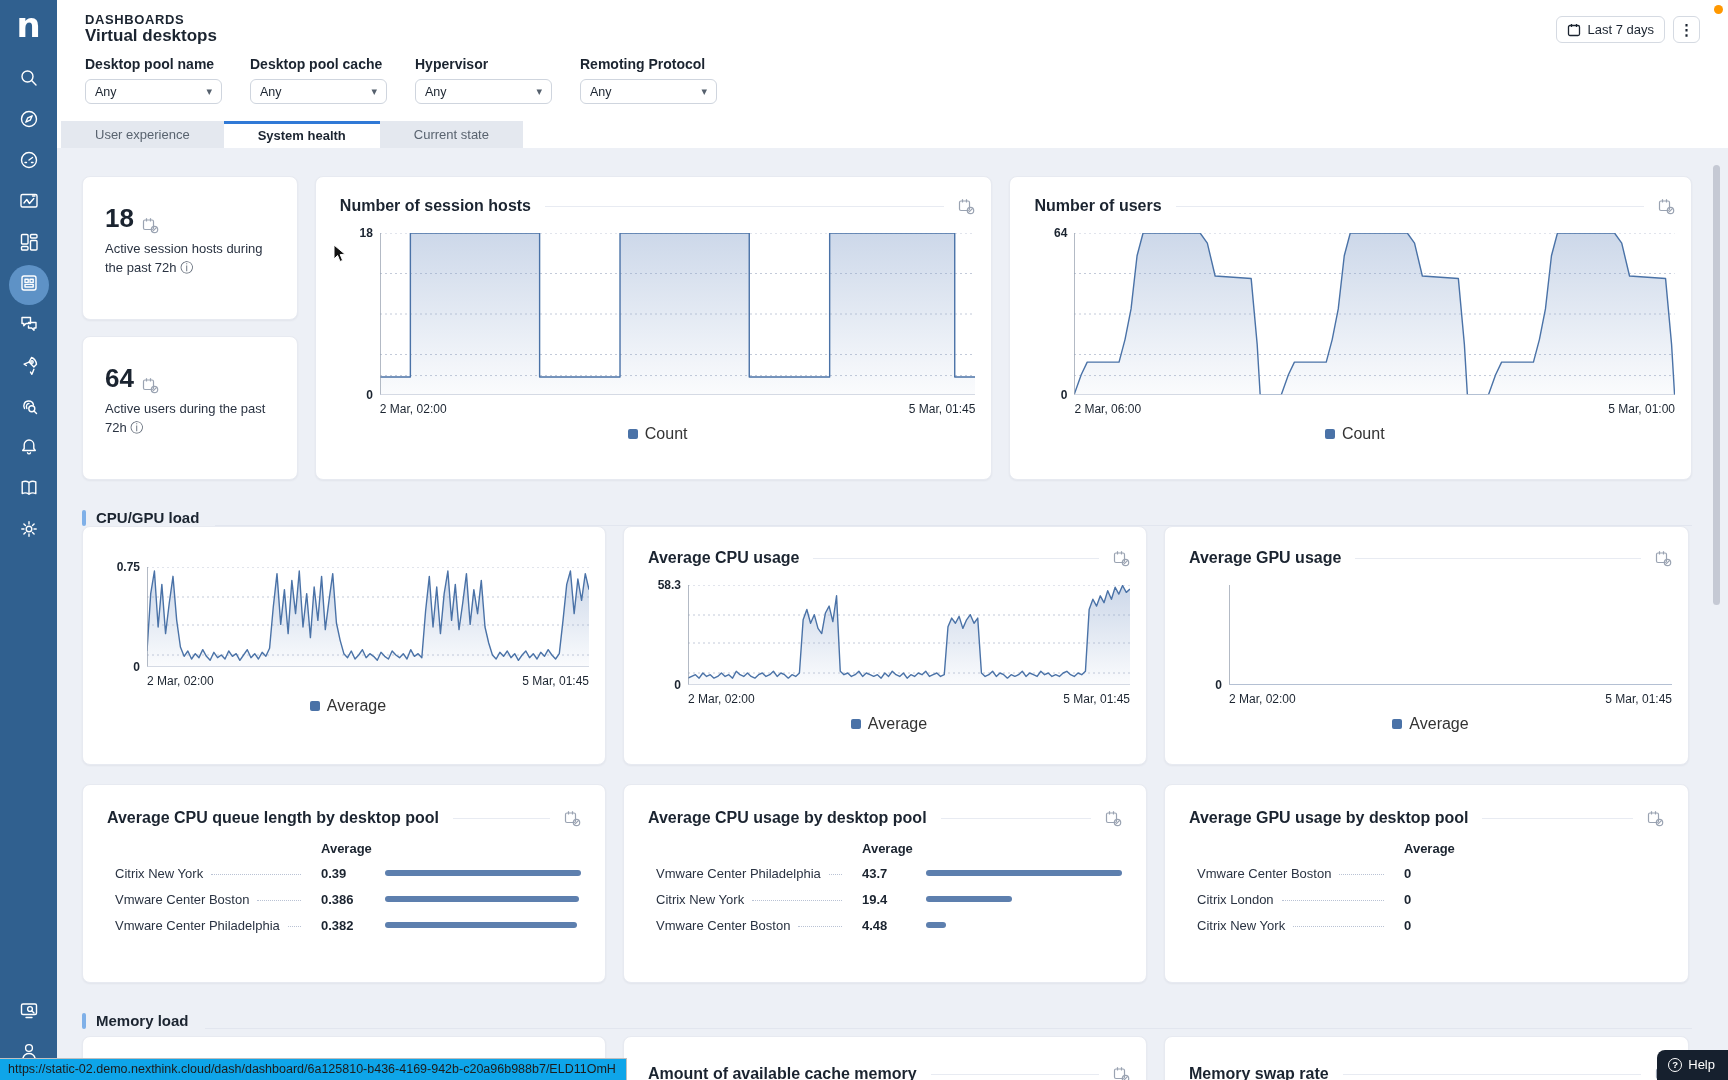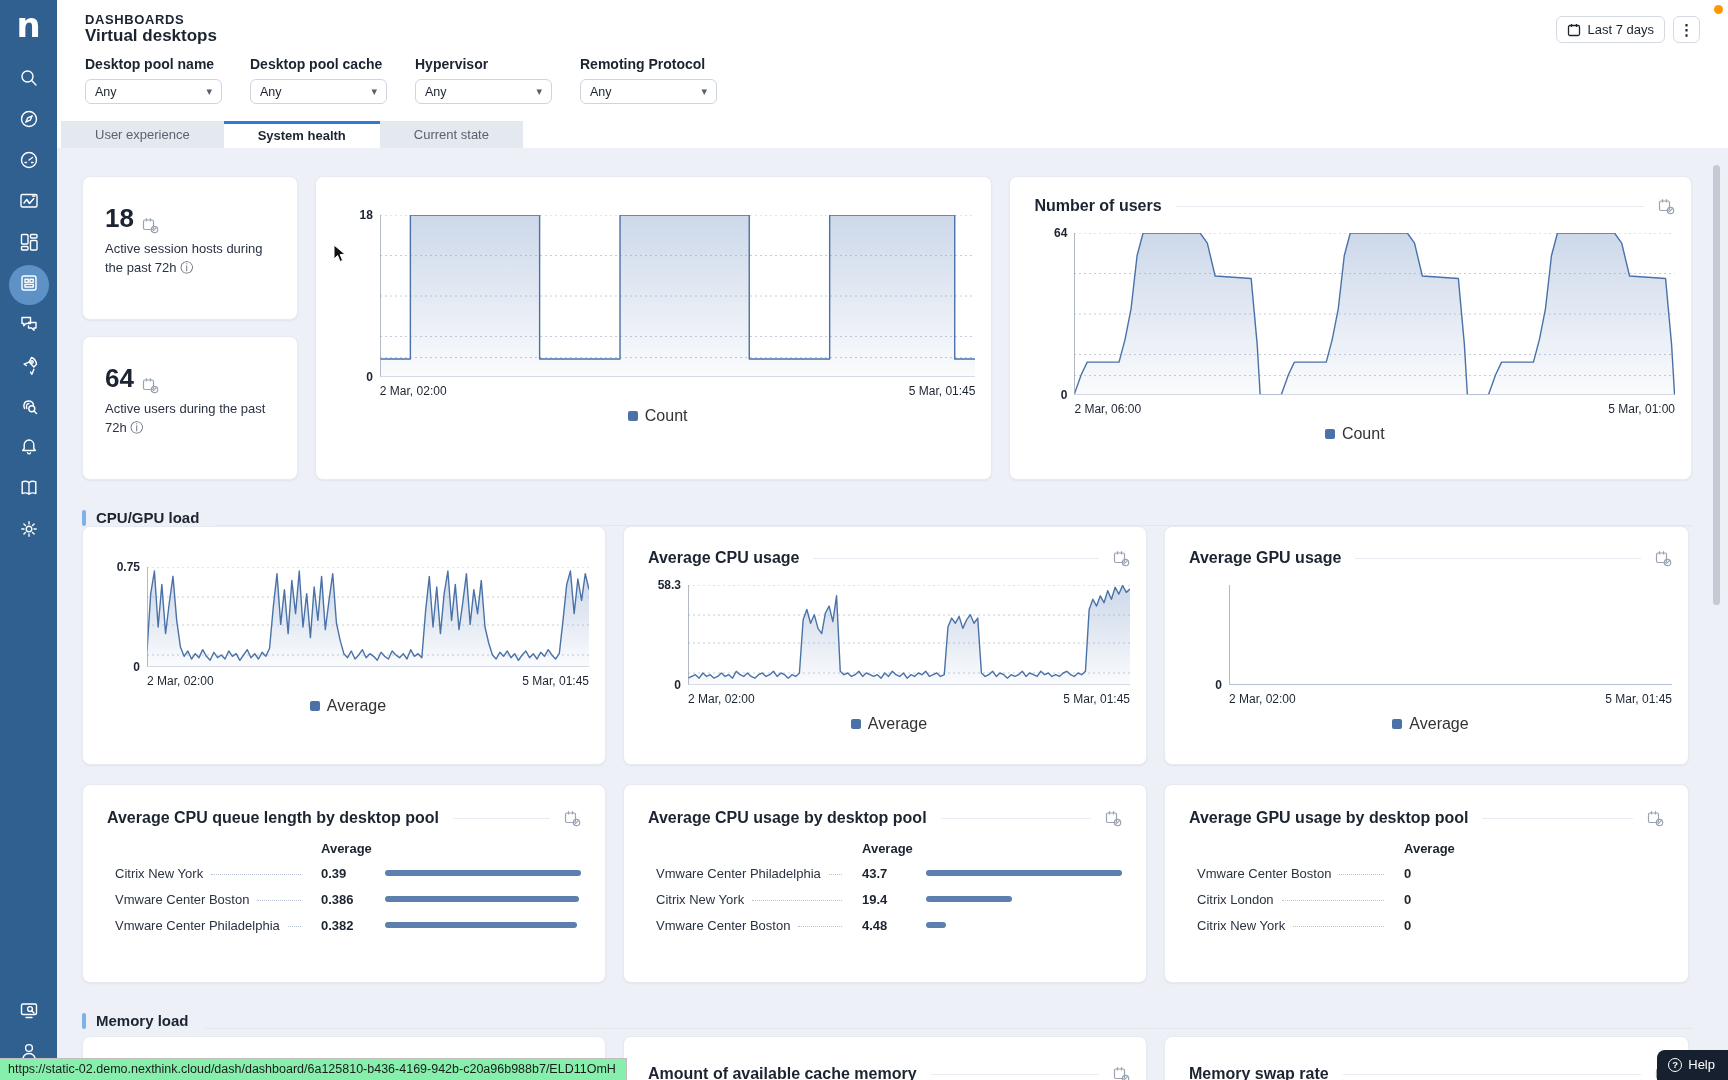--- a/index.html
+++ b/index.html
@@ -82,21 +82,21 @@
   .blabel { white-space:nowrap; color:#2a3342; padding-left:8px; }
   .leader { flex:1; border-bottom:1.5px dotted #b9c2d4; margin:0 8px; transform:translateY(-3px); min-width:10px; }
   .bval { font-weight:bold; }
   .btrack { height:6px; position:relative; }
   .bfill { position:absolute; left:0; top:0; height:6px; border-radius:3px; background:#5d7fae; display:block; }
 
   .row4 { margin-top:7px; height:120px; }
   .row4 .chart-card { padding-top:28px; }
 
   
-  .statusbar { position:absolute; left:0; bottom:0; background:#86efac; border:1px solid #bfbfbf; border-left:none; border-bottom:none; padding:3px 10px 4px 8px; font-size:12.5px; color:#1c1c1c; z-index:40; white-space:nowrap; }
+  .statusbar { position:absolute; left:0; bottom:0; background:#0ea5e9; border:1px solid #bfbfbf; border-left:none; border-bottom:none; padding:3px 10px 4px 8px; font-size:12.5px; color:#1c1c1c; z-index:40; white-space:nowrap; }
   .help-btn { position:absolute; right:0; bottom:0; background:#16202e; color:#fff; font-size:13px; display:flex; align-items:center; gap:6px; padding:7px 13px 8px 11px; border-radius:8px 0 0 0; z-index:40; cursor:pointer; }
   .help-ico { width:14px; height:14px; border:1.3px solid #fff; border-radius:50%; font-size:9.5px; display:flex; align-items:center; justify-content:center; font-weight:bold; }
   .rec-dot { position:absolute; top:5px; right:5px; width:9px; height:9px; border-radius:50%; background:#ff9800; z-index:45; }
   .scroll-thumb { position:absolute; right:8px; top:165px; width:7px; height:440px; border-radius:4px; background:#c5c9d4; z-index:30; }
   .cursor { position:absolute; left:333px; top:244px; z-index:50; pointer-events:none; }
 </style>
 </head>
 <body>
 
 <svg width="0" height="0" style="position:absolute">
@@ -294,20 +294,31 @@
                   <line x1="8.5" y1="1.2" x2="8.5" y2="4.5"></line>
                   <circle cx="12.5" cy="12.5" r="3.2"></circle>
                   <line x1="10.3" y1="14.7" x2="14.7" y2="10.3"></line>
                 </svg></span>
             </div>
           <div class="kpi-label"><span>Active users during the past 72h</span> <span class="info">ⓘ</span></div>
         </div>
       </div>
 
       <div class="card chart-card w678">
+        <div class="card-head">
+          <h3>Number of session hosts</h3>
+          <div class="head-line"></div>
+          <span class="cal-icon"><svg width="17" height="17" viewBox="0 0 17 17">
+                <rect x="1.5" y="3" width="10" height="9.5" rx="1.5"></rect>
+                <line x1="4.5" y1="1.2" x2="4.5" y2="4.5"></line>
+                <line x1="8.5" y1="1.2" x2="8.5" y2="4.5"></line>
+                <circle cx="12.5" cy="12.5" r="3.2"></circle>
+                <line x1="10.3" y1="14.7" x2="14.7" y2="10.3"></line>
+              </svg></span>
+        </div>
         <div class="plot-row plotbox">
           <div class="ylab">
               <span class="ymax">18</span>
               <span class="y0">0</span>
             </div>
           <div class="plot">
               <svg viewBox="0 0 100 100" preserveAspectRatio="none">
                 <line x1="0" x2="100" y1="0" y2="0" stroke="#c3cad9" stroke-width="1" stroke-dasharray="2 3" vector-effect="non-scaling-stroke"></line>
                 <line x1="0" x2="100" y1="25" y2="25" stroke="#c3cad9" stroke-width="1" stroke-dasharray="2 3" vector-effect="non-scaling-stroke"></line>
                 <line x1="0" x2="100" y1="50" y2="50" stroke="#c3cad9" stroke-width="1" stroke-dasharray="2 3" vector-effect="non-scaling-stroke"></line>

